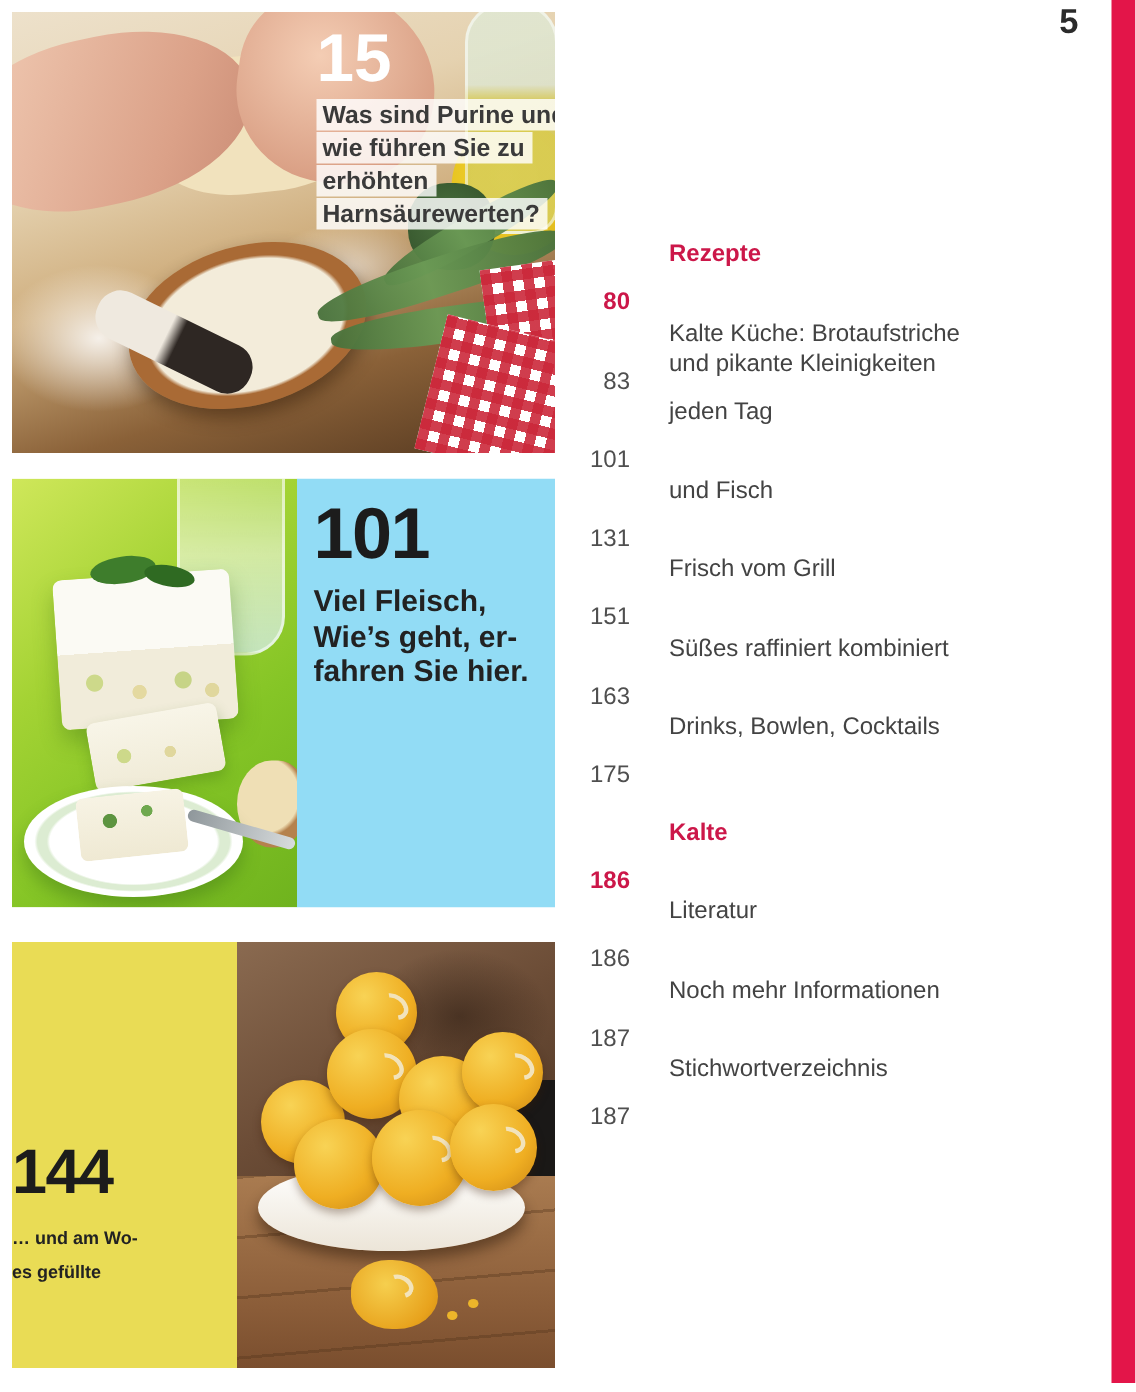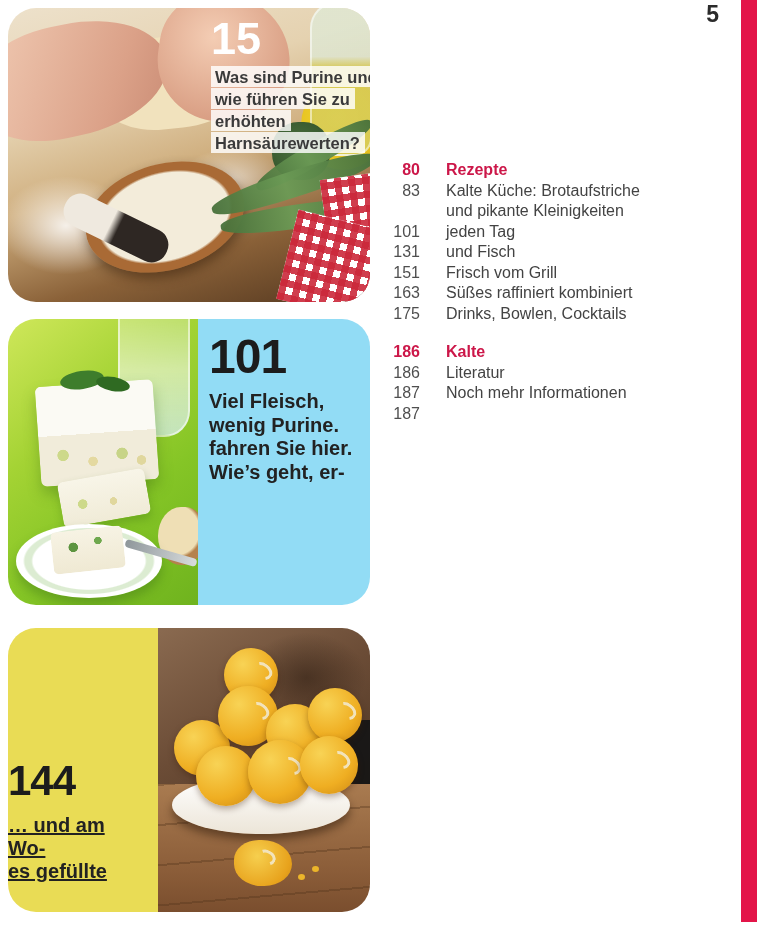--- a/index.html
+++ b/index.html
@@ -4,21 +4,21 @@
 <style>
   html,body{margin:0;padding:0;}
   body{font-family:"Liberation Sans", sans-serif; background:#ffffff;}
   .page{position:relative;width:757px;height:928px;background:#fff;overflow:hidden;}
 
   
   .page-number{position:absolute;top:1px;right:38px;font-size:23px;font-weight:600;color:#2b2b2b;}
   .red-bar{position:absolute;top:0;left:741px;width:16px;height:922px;background:#e31549;}
 
   
-  .feature{position:absolute;left:8px;width:362px;overflow:hidden;border-radius:28px;}
+  .feature{position:absolute;left:8px;width:362px;overflow:hidden;}
   .feature-top{top:8px;height:294px;}
   .feature-mid{top:319px;height:286px;display:flex;}
   .feature-bottom{top:628px;height:284px;display:flex;}
 
   .photo{position:relative;overflow:hidden;flex:none;}
   .photo div{position:absolute;}
 
   
   .photo-dough{position:absolute;inset:0;}
   .pd-base{inset:0;background:
@@ -88,21 +88,21 @@
   .pt-bread{left:150px;top:188px;width:46px;height:58px;border-radius:50% 40% 45% 50%;
      background:radial-gradient(circle at 35% 40%,#efdfb5 0 55%,#b5824d 62% 100%);}
 
   
   .panel{flex:1;}
   .panel-blue{background:#92dcf5;padding:14px 0 0 11px;box-sizing:border-box;}
   .panel-num{font-weight:bold;color:#1c1c1c;font-size:48px;line-height:1;letter-spacing:-1px;}
   .panel-caption{margin-top:9px;font-weight:bold;color:#222;font-size:20px;line-height:23.5px;}
   .panel-yellow{flex:none;width:150px;background:#e9dc55;box-sizing:border-box;padding:132px 14px 0 0;text-align:left;}
   .panel-yellow .panel-num{font-size:42px;}
-  .panel-yellow .panel-caption{margin-top:12px;font-size:20px;line-height:23px;text-decoration:underline;}
+  .panel-yellow .panel-caption{margin-top:12px;font-size:12px;line-height:23px;}
 
   
   .photo-dumplings{flex:1;height:284px;}
   .pk-bg-top{left:0;right:0;top:0;height:58%;
      background:radial-gradient(80px 60px at 70% 30%,rgba(30,18,10,.45),rgba(30,18,10,0) 75%),
        linear-gradient(150deg,#8a6a50,#6b4c36 50%,#4e3624 100%);}
   .pk-pan{right:-22px;top:92px;width:120px;height:78px;background:#161616;border-radius:14px 0 0 40%;opacity:.93;}
   .pk-table{left:0;right:0;bottom:0;height:45%;
      background-image:repeating-linear-gradient(175deg,rgba(80,50,25,.35) 0 2px,rgba(0,0,0,0) 2px 40px),
        linear-gradient(#a97b50,#8a5c38 70%,#7a4e2e);}
@@ -124,21 +124,21 @@
      background:radial-gradient(circle at 40% 35%,#f6cf4e,#e8a31d 70%,#cf8a12);}
   .pk-broken::after{content:"";position:absolute;width:13px;height:9px;left:40%;top:22%;
      border:3px solid #f2e3bb;border-radius:50%;border-bottom-color:transparent;border-left-color:transparent;transform:rotate(25deg);}
   .pk-crumb{width:7px;height:6px;border-radius:50%;background:#ecb52a;}
   .c1{left:140px;top:246px;} .c2{left:154px;top:238px;}
 
   
   .toc{position:absolute;left:386px;top:160px;width:350px;color:#434343;font-size:16px;line-height:20.5px;}
   .toc-section + .toc-section{margin-top:18px;}
   .toc-row{display:flex;align-items:flex-start;}
-  .toc-num{flex:0 0 34px;text-align:right;color:#4f4f4f;}
+  .toc-num{flex:0 0 34px;text-align:right;color:#4f4f4f;margin-top:32px;}
   .toc-label{margin-left:26px;}
   .toc-line{display:block;}
   .toc-heading .toc-num,.toc-heading .toc-label{color:#cc1749;font-weight:bold;}
 </style>
 </head>
 <body>
 
 <div class="page">
 
   <div class="page-number">5</div>
@@ -182,23 +182,22 @@
       <div class="pt-slice"></div>
       <div class="pt-bread"></div>
       <div class="pt-plate"></div>
       <div class="pt-plateslice"></div>
       <div class="pt-fork"></div>
     </div>
     <div class="panel panel-blue">
       <div class="panel-num">101</div>
       <div class="panel-caption">
         <span class="toc-line">Viel Fleisch,</span>
-        <span class="toc-line">wenig Purine.</span>
+        <span class="toc-line">Wie’s geht, er-</span>
         <span class="toc-line">fahren Sie hier.</span>
-        <span class="toc-line">Wie’s geht, er-</span>
       </div>
     </div>
   </section>
 
   <section class="feature feature-bottom">
     <div class="panel panel-yellow">
       <div class="panel-num">144</div>
       <div class="panel-caption">
         <span class="toc-line">… und am Wo-</span>
         <span class="toc-line">es gefüllte</span>
@@ -281,17 +280,20 @@
         </span>
       </div>
       <div class="toc-row">
         <span class="toc-num">187</span>
         <span class="toc-label">
           <span class="toc-line">Noch mehr Informationen</span>
         </span>
       </div>
       <div class="toc-row">
         <span class="toc-num">187</span>
+        <span class="toc-label">
+          <span class="toc-line">Stichwortverzeichnis</span>
+        </span>
       </div>
     </div>
 
   </nav>
 </div>
 
 </body></html>

